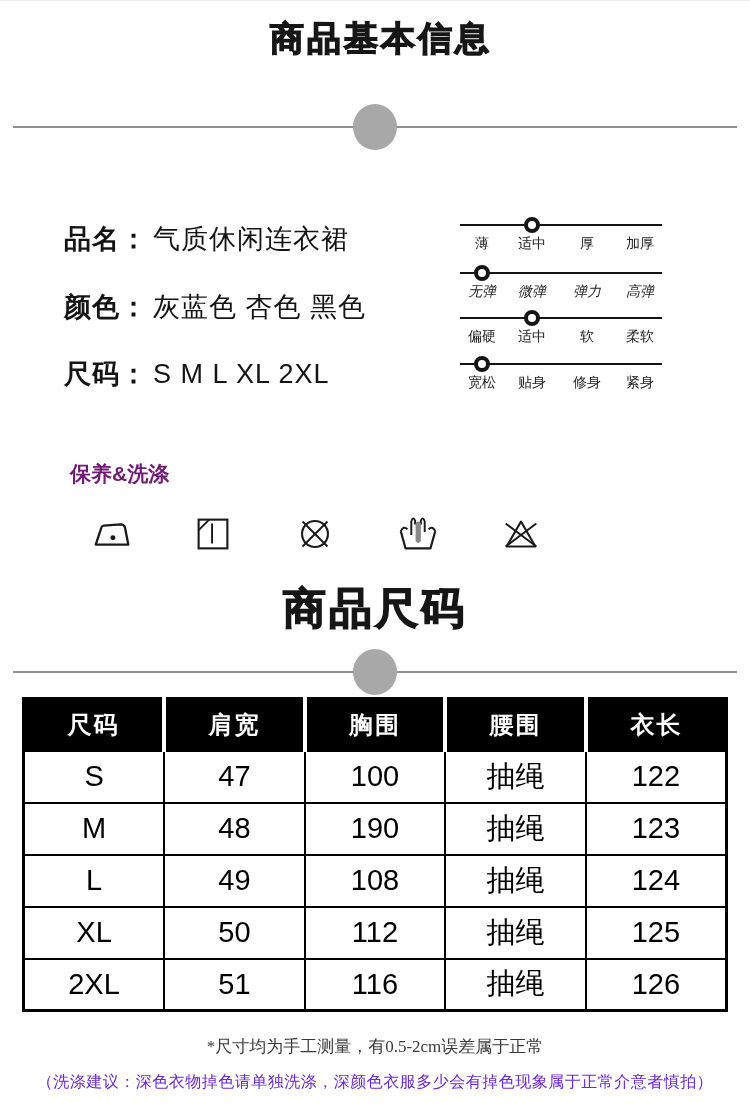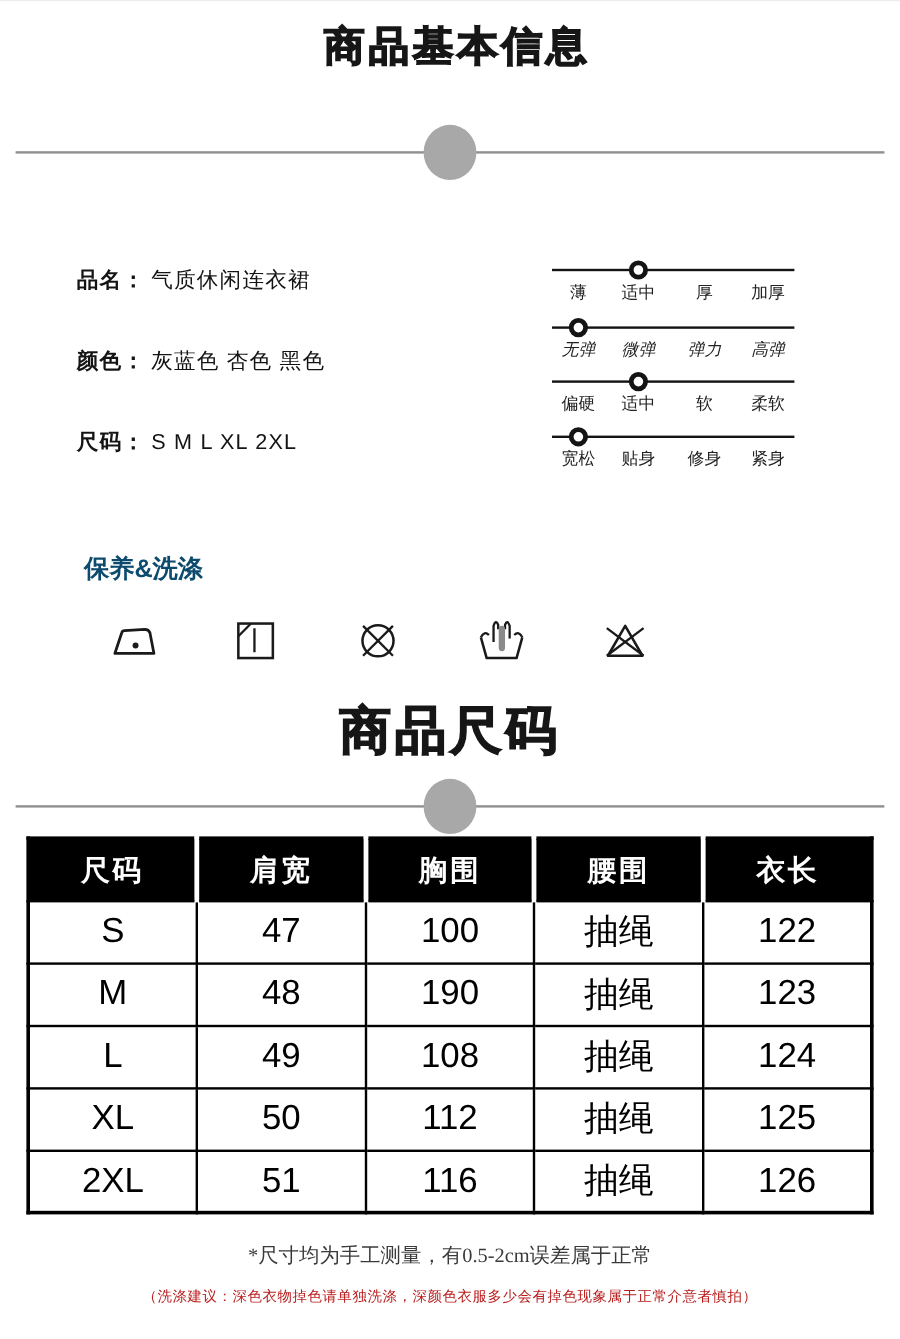--- a/index.html
+++ b/index.html
@@ -26,21 +26,21 @@
   .divider { position: absolute; left: 13px; width: 724px; height: 0; }
   #divider-1 { top: 127px; }
   #divider-2 { top: 672px; }
   .divider-line { position: absolute; left: 0; top: -1px; width: 100%; height: 2px; background: #909090; }
   .divider-circle {
     position: absolute; left: 50%; top: 0; transform: translate(-50%, -50%);
     width: 44px; height: 46px; border-radius: 50%; background: #a8a8a8;
   }
 
   
-  .info-row { position: absolute; left: 64px; font-size: 18px; white-space: nowrap; color: #141414; }
+  .info-row { position: absolute; left: 64px; font-size: 27px; white-space: nowrap; color: #141414; }
   #info-row-0 { top: 221px; }
   #info-row-1 { top: 289px; }
   #info-row-2 { top: 356px; }
   .info-label { font-weight: 700; letter-spacing: 1px; }
   .info-value { font-weight: 400; margin-left: 5px; letter-spacing: 1px; }
 
   
   #scales { position: absolute; left: 460px; top: 0; width: 202px; }
   .scale { position: absolute; left: 0; width: 202px; height: 42px; }
   #scale-0 { top: 224px; }
@@ -54,21 +54,21 @@
   }
   .ring-pos-0 { left: 14px; }
   .ring-pos-1 { left: 64px; }
   .scale-label { position: absolute; top: 11px; width: 60px; text-align: center; font-size: 14px; color: #222; }
   .label-pos-0 { left: -8px; }
   .label-pos-1 { left: 42px; }
   .label-pos-2 { left: 97px; }
   .label-pos-3 { left: 150px; }
 
   
-  #care-heading { position: absolute; left: 70px; top: 460px; font-size: 21px; font-weight: 700; color: #0c4a6e; }
+  #care-heading { position: absolute; left: 70px; top: 460px; font-size: 21px; font-weight: 700; color: #701a75; }
   #care-icons { position: absolute; left: 0; top: 0; }
   .care-icon { position: absolute; top: 511px; width: 46px; height: 46px; }
   .care-icon:nth-child(1) { left: 89px; }
   .care-icon:nth-child(2) { left: 190px; }
   .care-icon:nth-child(3) { left: 292px; }
   .care-icon:nth-child(4) { left: 395px; }
   .care-icon:nth-child(5) { left: 498px; }
   .care-icon svg { width: 46px; height: 46px; display: block; }
 
   
@@ -83,21 +83,21 @@
     border: 2px solid #000; text-align: center; vertical-align: middle;
     font-size: 29px; color: #000; height: 52px;
   }
 
   
   .note {
     position: absolute; left: 0; width: 100%; text-align: center;
     font-family: "Liberation Serif", "DejaVu Serif", serif;
   }
   #note-measure { top: 1035px; font-size: 17px; color: #3a3a3a; }
-  #note-wash    { top: 1072px; font-size: 12px; color: #b91c1c; letter-spacing: 0.5px; }
+  #note-wash    { top: 1072px; font-size: 16px; color: #6d28d9; letter-spacing: 0.5px; }
 </style>
 </head>
 <body>
 
 <div class="top-hairline"></div>
 
 <div class="main-title" id="title-basic">商品基本信息</div>
 
 <div class="divider" id="divider-1">
   <div class="divider-line"></div>

